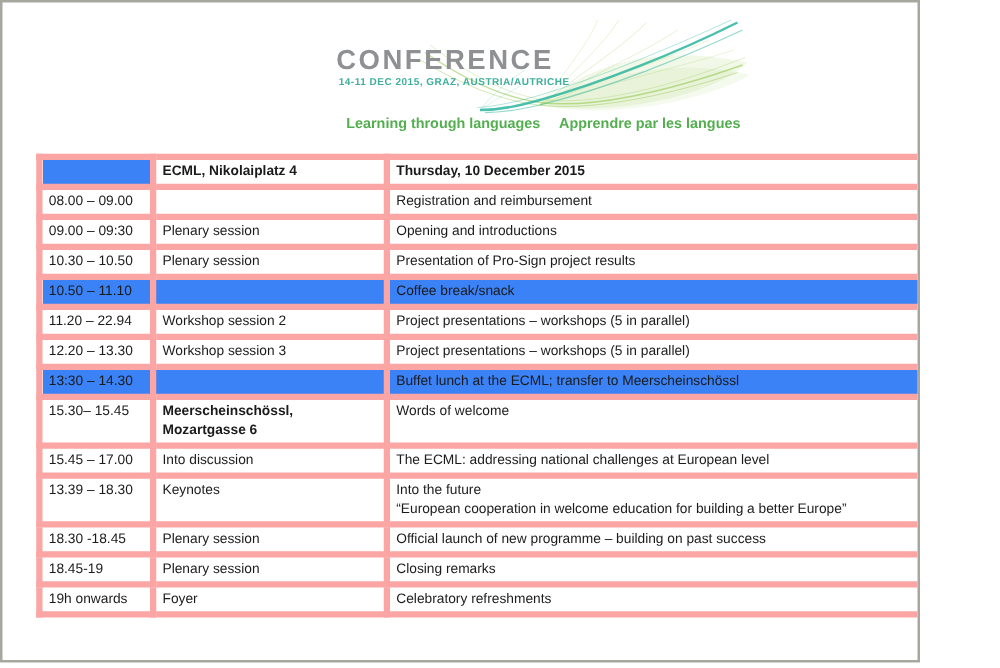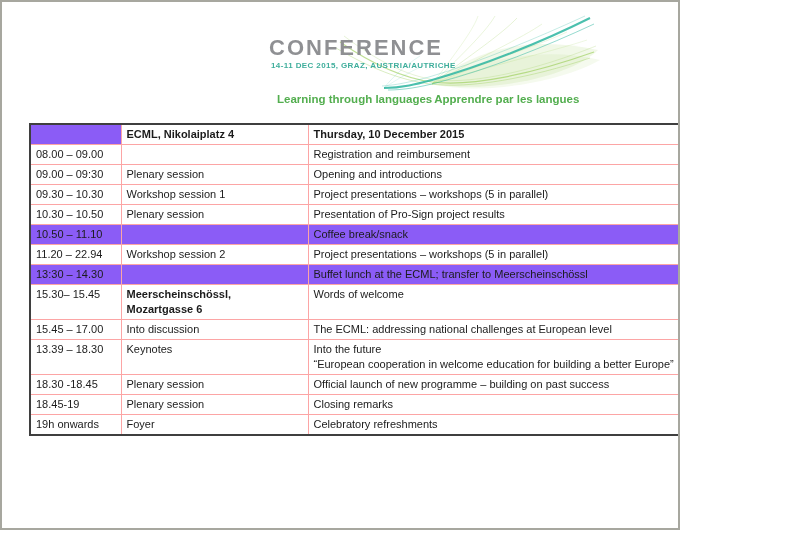--- a/index.html
+++ b/index.html
@@ -1,65 +1,65 @@
 <!DOCTYPE html>
 <html style="--title-color: #8f9093; --subtitle-color: #3fae9c; --tagline-color: #53ae4f; --swoosh-green: #8cc63f; --swoosh-teal: #2bb5a0;"><head>
 <meta charset="utf-8">
 <style>
   html,body{margin:0;padding:0;background:#ffffff;}
   body{width:800px;height:534px;font-family:"Liberation Sans","DejaVu Sans",sans-serif;}
   .page{
-    position:relative;width:680px;height:530px;
+    position:relative;width:736px;height:530px;
     border:2px solid #a7a79f;background:#ffffff;overflow:hidden;
     box-sizing:border-box;
   }
   
   .logo-title{
     position:absolute;left:267px;top:33px;
     font-size:22px;font-weight:bold;letter-spacing:2px;
     color:var(--title-color,#8f9093);
   }
   .logo-subtitle{
     position:absolute;left:269px;top:59px;
     font-size:8px;letter-spacing:0.4px;font-weight:bold;
     color:var(--subtitle-color,#3fae9c);
   }
   .tagline{
     position:absolute;left:275px;top:91px;
     font-size:11.5px;font-weight:bold;
     color:var(--tagline-color,#53ae4f);
     white-space:nowrap;
   }
-  .tagline .fr{margin-left:2px;}
+  .tagline .fr{margin-left:15px;}
   
   .swoosh{position:absolute;left:330px;top:12px;width:270px;height:88px;}
   .sw-teal{fill:none;stroke:var(--swoosh-teal,#2bb5a0);}
   .sw-green{fill:none;stroke:var(--swoosh-green,#8cc63f);}
   .sw-green-fill{fill:var(--swoosh-green,#8cc63f);stroke:none;}
   
   .programme-wrap{position:absolute;left:27px;top:121px;}
   table.programme{
     border-collapse:collapse;table-layout:fixed;width:747px;
     font-size:11px;line-height:15px;color:#1b1b1b;
     border:2px solid #3f3f3f;
   }
   table.programme col.c-time{width:91px;}
   table.programme col.c-loc{width:187px;}
   table.programme col.c-desc{width:469px;}
   table.programme th,table.programme td{
-    border:1px solid #fca5a5;
+    border:5px solid #fca5a5;
     padding:2px 4px 2px 5px;
     vertical-align:top;text-align:left;
     overflow:hidden;
   }
   table.programme thead tr{height:20px;}
   table.programme tbody tr{height:20px;}
   table.programme tbody tr.tall{height:34px;margin-top:10px;}
   table.programme th{font-weight:bold;}
-  .shaded{background:#8b5cf6;}
+  .shaded{background:#3b82f6;}
   td.bold{font-weight:bold;}
 </style>
 </head>
 <body>
 
 <div class="page">
 
   <svg class="swoosh" viewBox="0 0 270 88" aria-hidden="true">
 
     <path class="sw-green-fill" opacity="0.12" d="M100,70 C150,28 210,24 266,36 C240,62 160,80 100,70 Z"></path>
@@ -123,57 +123,57 @@
             </td>
             <td>
               <div>Plenary session</div>
             </td>
             <td>
               <div>Opening and introductions</div>
             </td>
           </tr>
           <tr>
             <td>
-              <div>09.30 – 10.30</div>
-            </td>
-            <td>
-              <div>Workshop session 1</div>
+              <div>10.30 – 10.50</div>
+            </td>
+            <td>
+              <div>Plenary session</div>
+            </td>
+            <td>
+              <div>Presentation of Pro-Sign project results</div>
+            </td>
+          </tr>
+          <tr>
+            <td class="shaded">
+              <div>10.50 – 11.10</div>
+            </td>
+            <td class="shaded">
+              <div></div>
+            </td>
+            <td class="shaded">
+              <div>Coffee break/snack</div>
+            </td>
+          </tr>
+          <tr>
+            <td>
+              <div>11.20 – 22.94</div>
+            </td>
+            <td>
+              <div>Workshop session 2</div>
             </td>
             <td>
               <div>Project presentations – workshops (5 in parallel)</div>
             </td>
           </tr>
           <tr>
             <td>
-              <div>10.30 – 10.50</div>
-            </td>
-            <td>
-              <div>Plenary session</div>
-            </td>
-            <td>
-              <div>Presentation of Pro-Sign project results</div>
-            </td>
-          </tr>
-          <tr>
-            <td class="shaded">
-              <div>10.50 – 11.10</div>
-            </td>
-            <td class="shaded">
-              <div></div>
-            </td>
-            <td class="shaded">
-              <div>Coffee break/snack</div>
-            </td>
-          </tr>
-          <tr>
-            <td>
-              <div>11.20 – 22.94</div>
-            </td>
-            <td>
-              <div>Workshop session 2</div>
+              <div>12.20 – 13.30</div>
+            </td>
+            <td>
+              <div>Workshop session 3</div>
             </td>
             <td>
               <div>Project presentations – workshops (5 in parallel)</div>
             </td>
           </tr>
           <tr>
             <td class="shaded">
               <div>13:30 – 14.30</div>
             </td>
             <td class="shaded">

